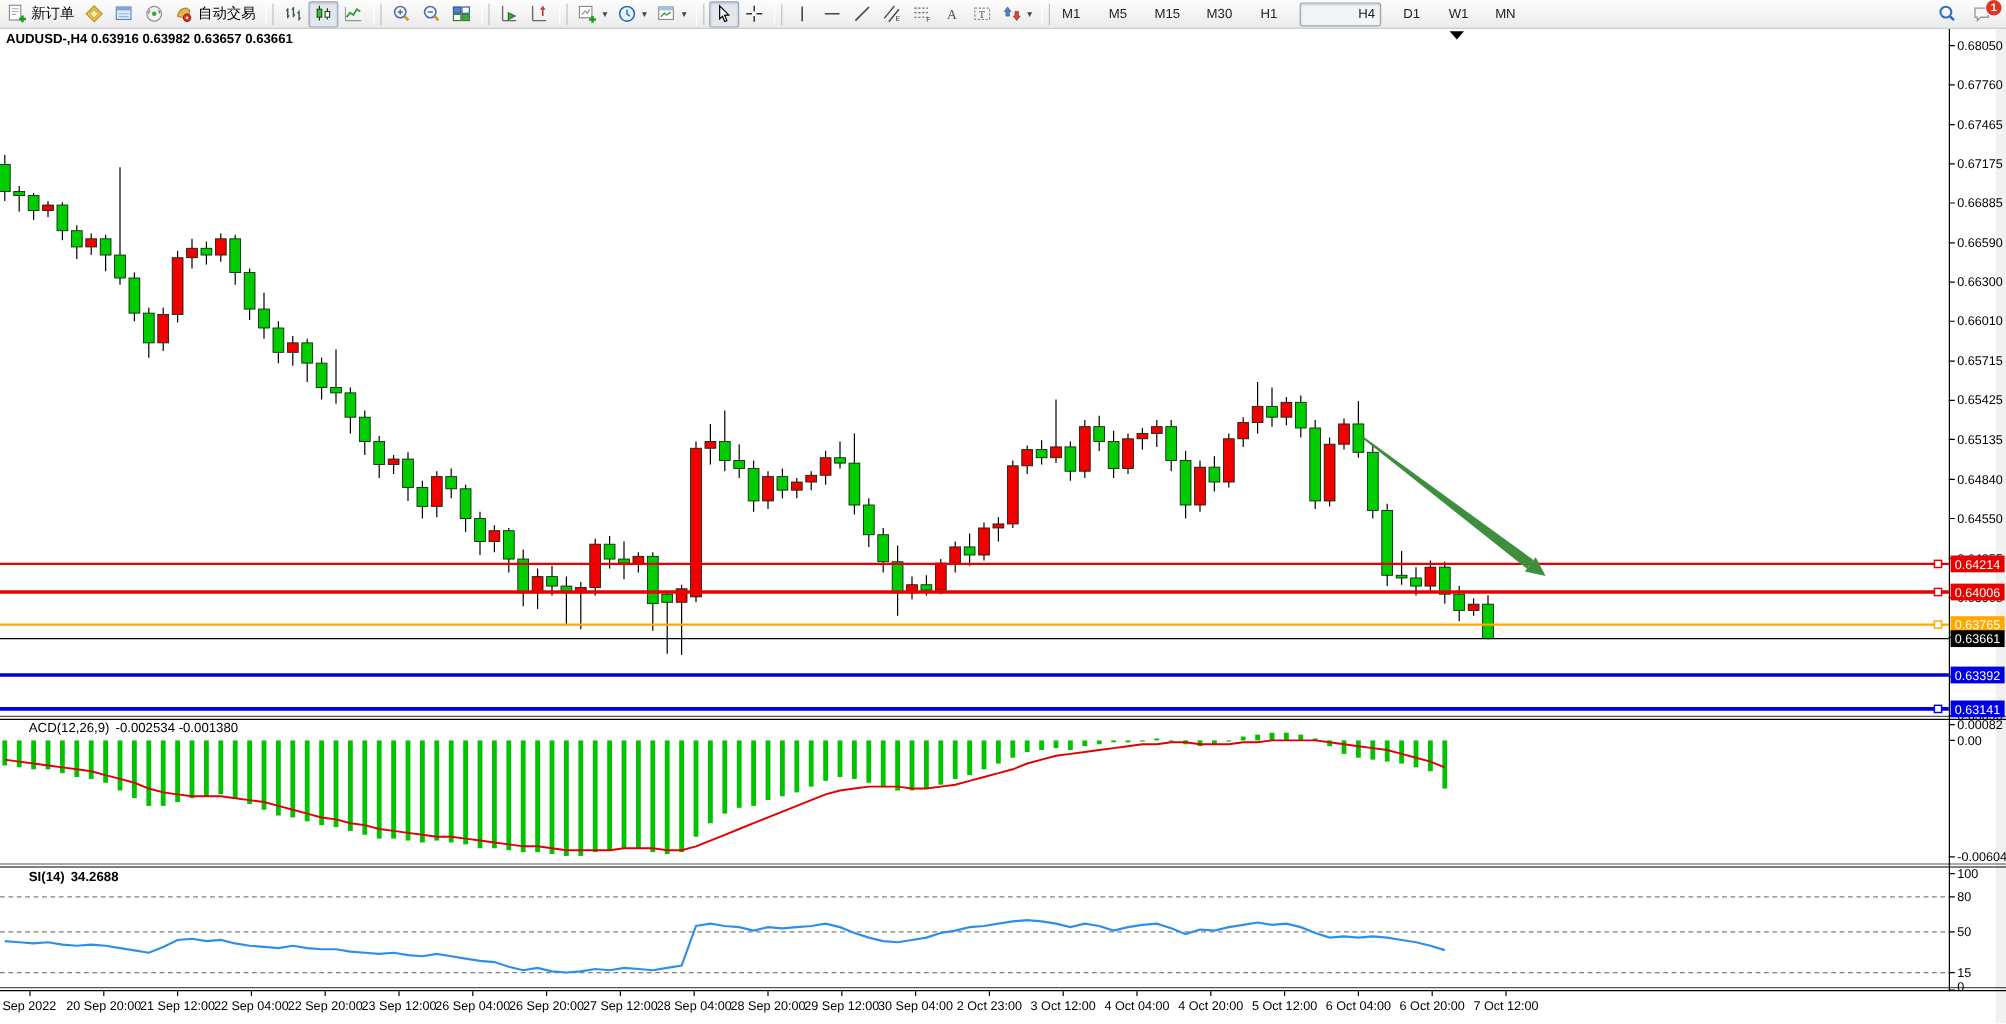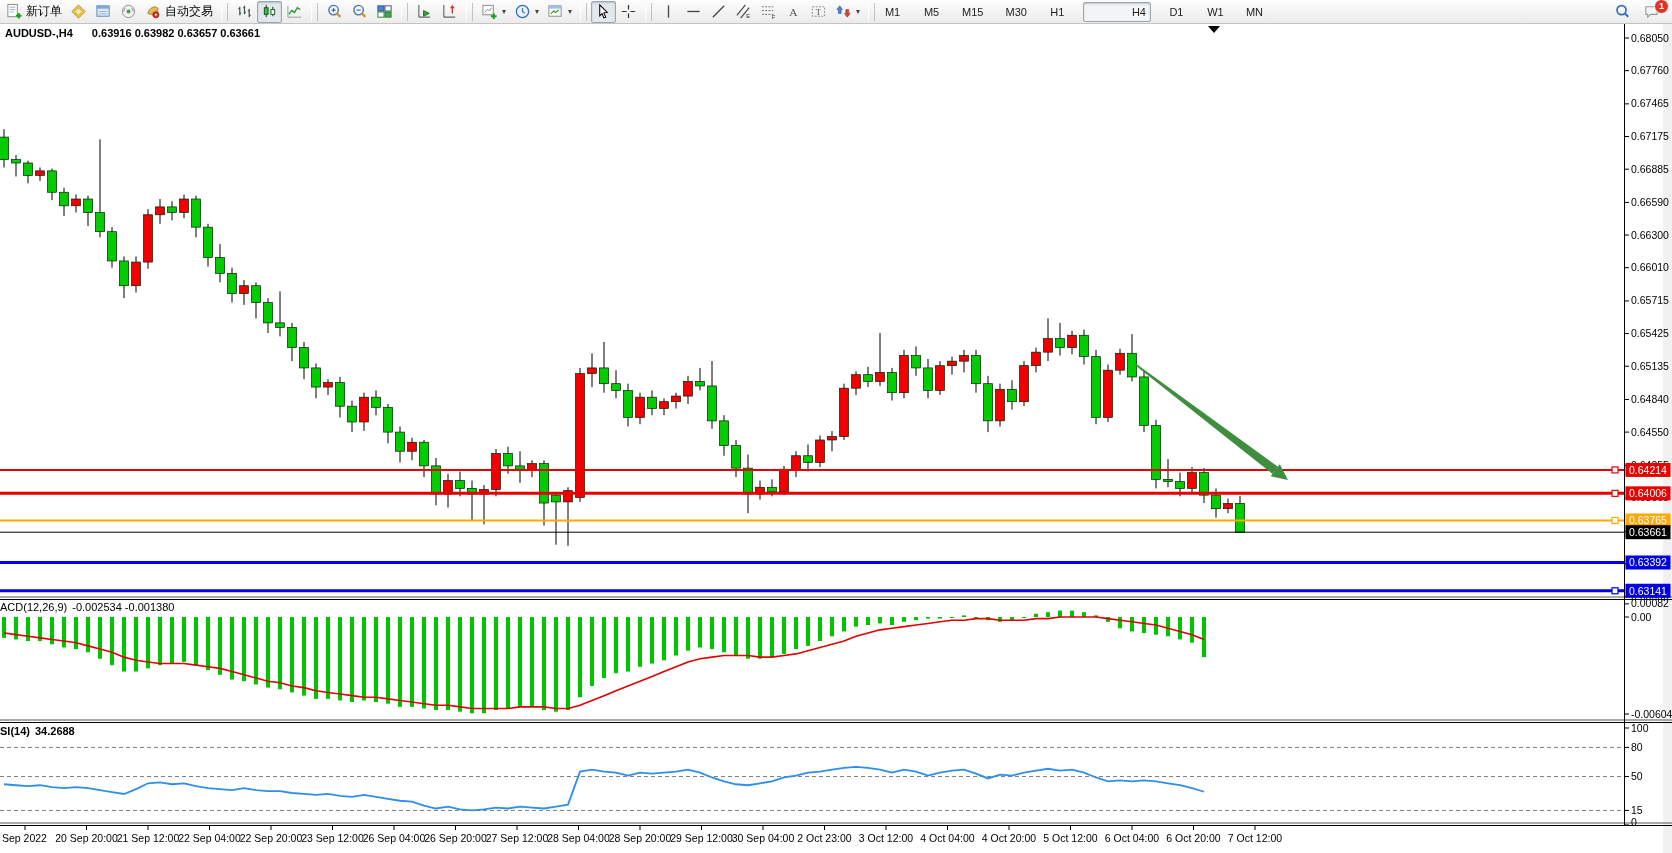--- a/index.html
+++ b/index.html
@@ -20,22 +20,22 @@
     font:11px "Liberation Sans",sans-serif;color:#222;padding:0 4px;border-radius:2px;}
   .tfbtn.pressed{border:1px solid #9aa6b0;background:#f2f5f7;box-shadow:inset 0 1px 2px rgba(0,0,0,.2);padding-left:48px;}
   .right-tools{margin-left:auto;display:flex;align-items:center;gap:4px;padding-right:6px;}
   .chatwrap{position:relative;}
   .badge{position:absolute;top:-3px;right:-6px;width:13px;height:13px;border-radius:50%;
     background:#e03524;color:#fff;font:bold 9px/13px "Liberation Sans",sans-serif;text-align:center;
     border:1px solid #fff;}
   
   .plot{position:absolute;left:0;top:0;z-index:1;}
   .chart-title{position:absolute;left:5px;top:27px;z-index:3;font:bold 11px "Liberation Sans",sans-serif;color:#000;}
-  .chart-title .vals{margin-left:19px;font-weight:bold;}
-  .ind-title{position:absolute;left:0px;z-index:3;font:11px "Liberation Sans",sans-serif;color:#000;white-space:nowrap;}
+  .chart-title .vals{margin-left:3px;font-weight:bold;}
+  .ind-title{position:absolute;left:0px;z-index:3;font:11px "Liberation Sans",sans-serif;color:#000;white-space:nowrap;padding-left:24px;}
   .ind-title .vals{margin-left:5px;}
   #macd-title{top:601px;}
   #rsi-title{top:725px;font-weight:bold;}
 </style>
 </head>
 <body>
 
 <div class="app">
 
   <div class="toolbar">

